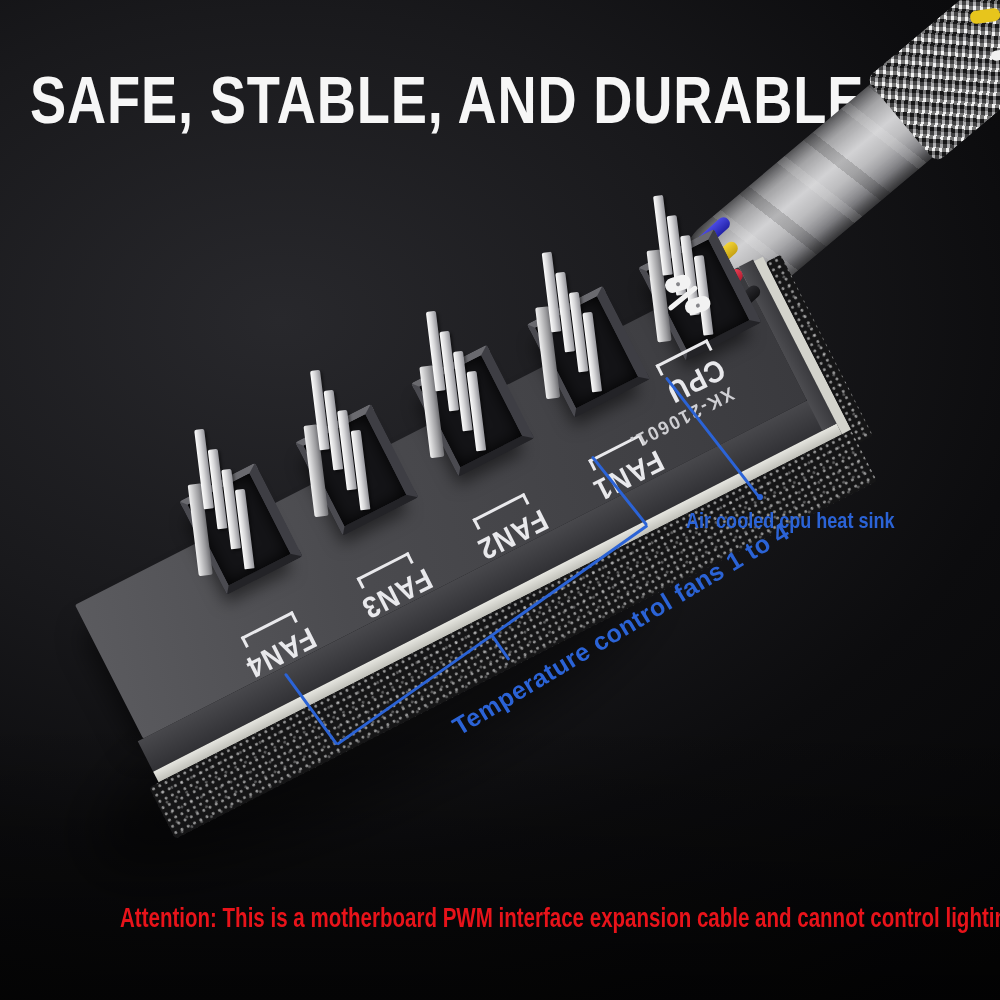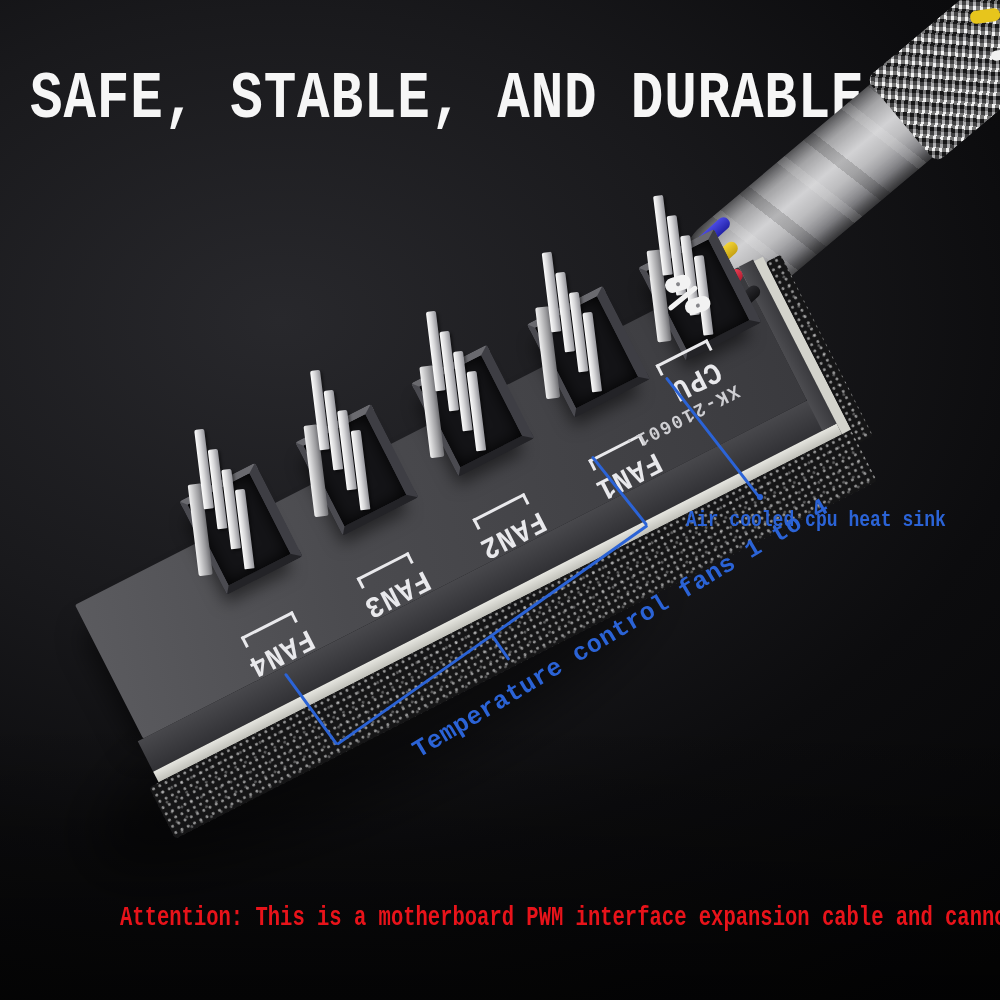--- a/index.html
+++ b/index.html
@@ -1,18 +1,18 @@
 <!DOCTYPE html>
 <html style="--callout-blue: #2b63d6; --attention-red: #e8131a; --headline-white: #f6f6f6; --board-gray: #4b4b4f; --silkscreen-white: #e9e9ec; --pcb-edge-light: #d8d8d2; --pin-silver: #d7d7d9; --cable-sleeve-gray: #bdbdbf; --wire-blue: #3a3ad0; --wire-yellow: #ecc91f; --wire-red: #e0314a; --wire-black: #1a1a1d;"><head>
 <meta charset="utf-8">
 <style>
   html,body{margin:0;padding:0;background:#000;}
   .scene{
     position:relative;width:1000px;height:1000px;overflow:hidden;
-    font-family:Liberation Mono, monospace;
+    font-family:Liberation Sans, sans-serif;
     background:
       linear-gradient(180deg, rgba(0,0,0,0) 72%, rgba(0,0,0,.55) 100%),
       radial-gradient(1150px 820px at 28% 32%, #28282c 0%, #19191c 38%, #0c0c0e 66%, #050506 100%);
   }
   
   .title{
     position:absolute;left:30px;top:16px;white-space:nowrap;
     font-size:67px;font-weight:700;letter-spacing:1px;color:#f6f6f6;
     transform:scaleX(.81);transform-origin:0 0;
   }

